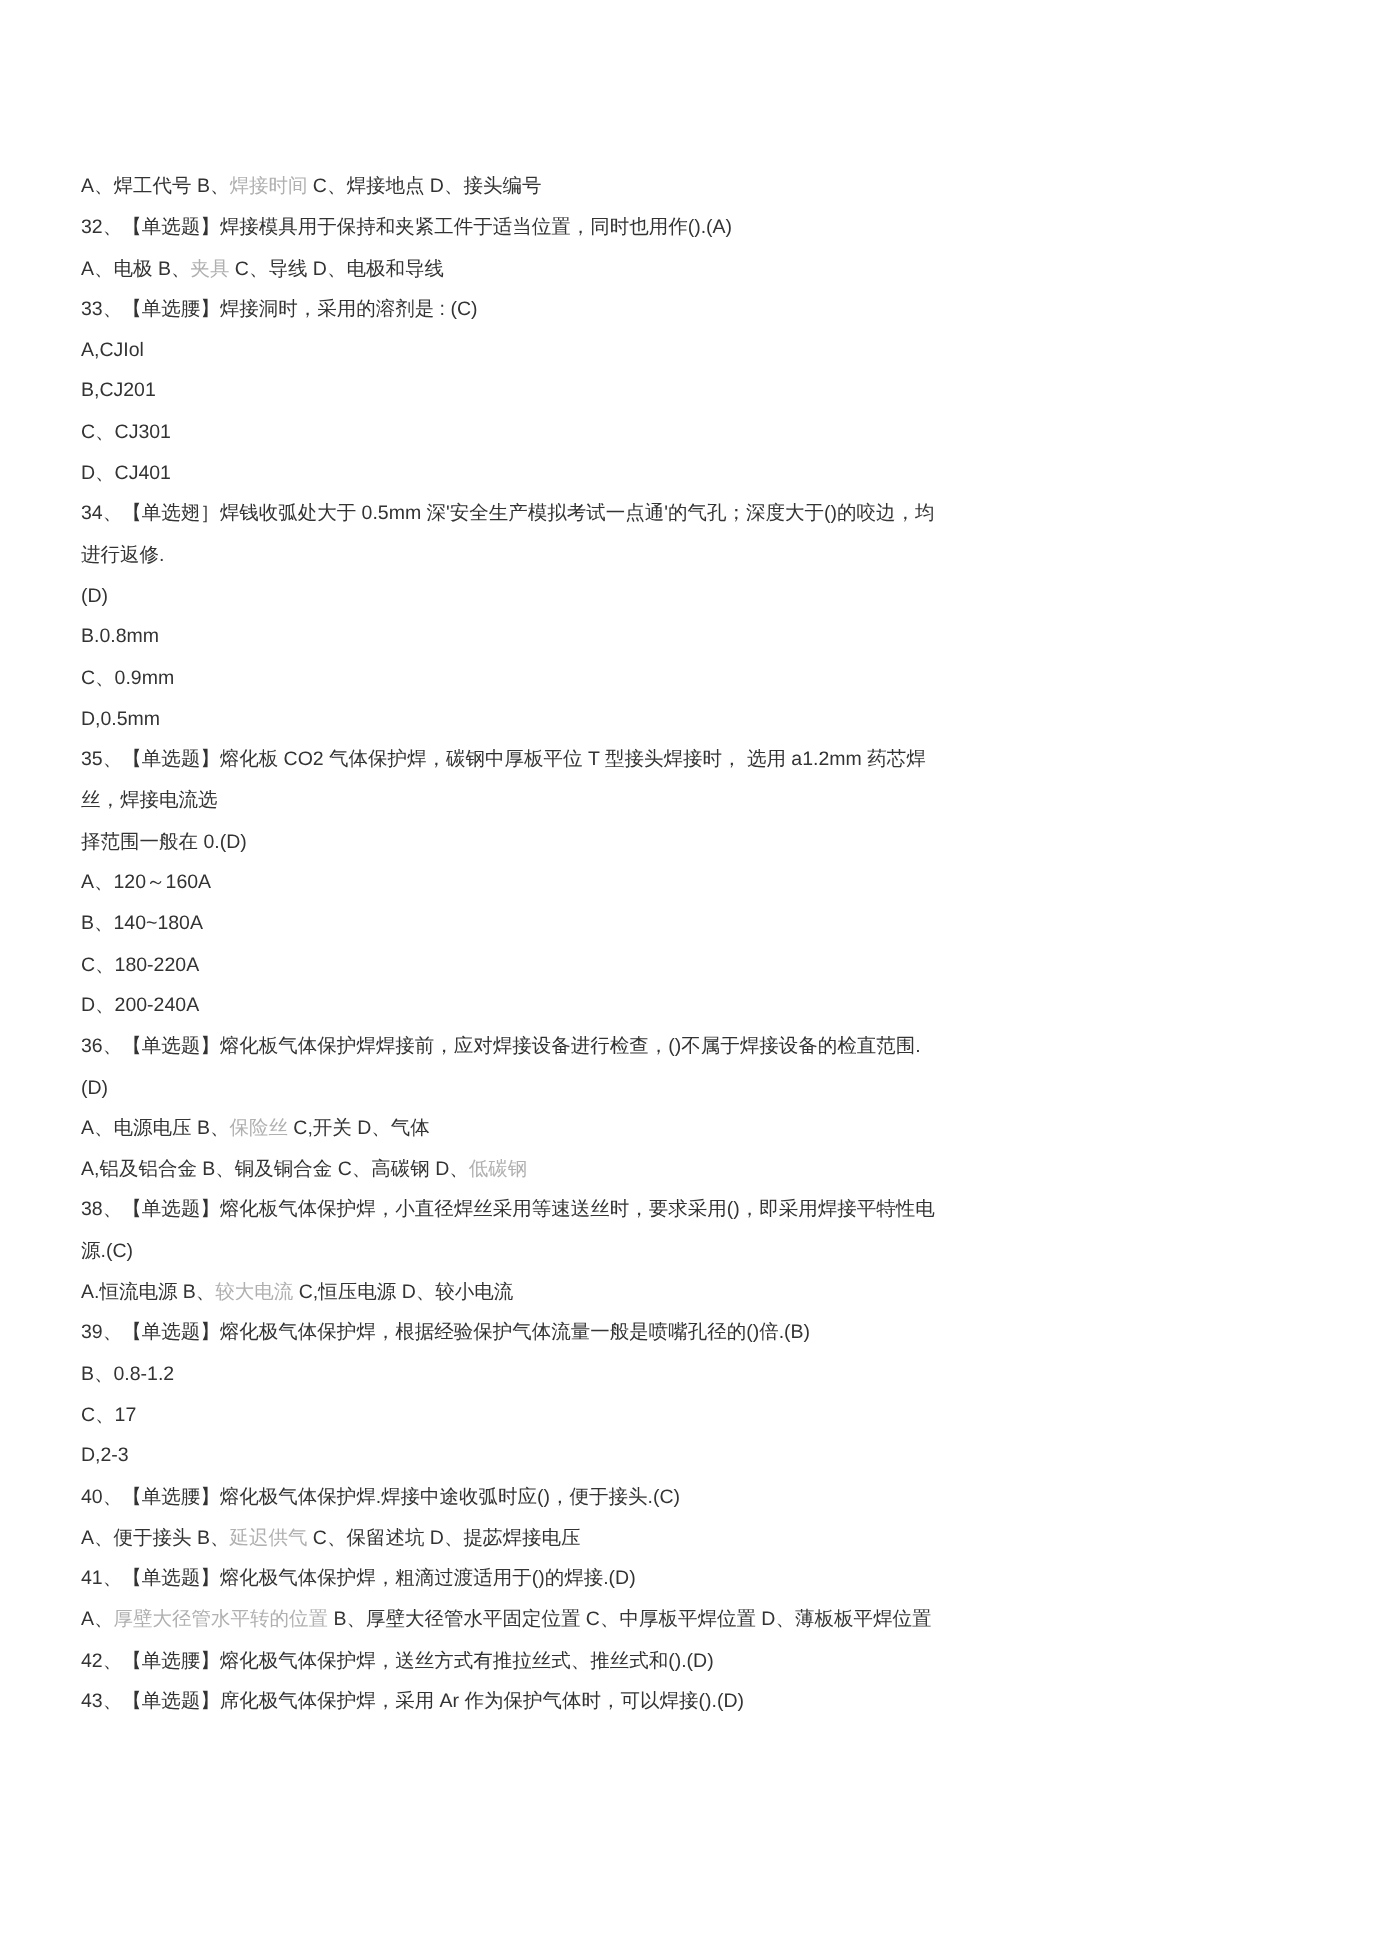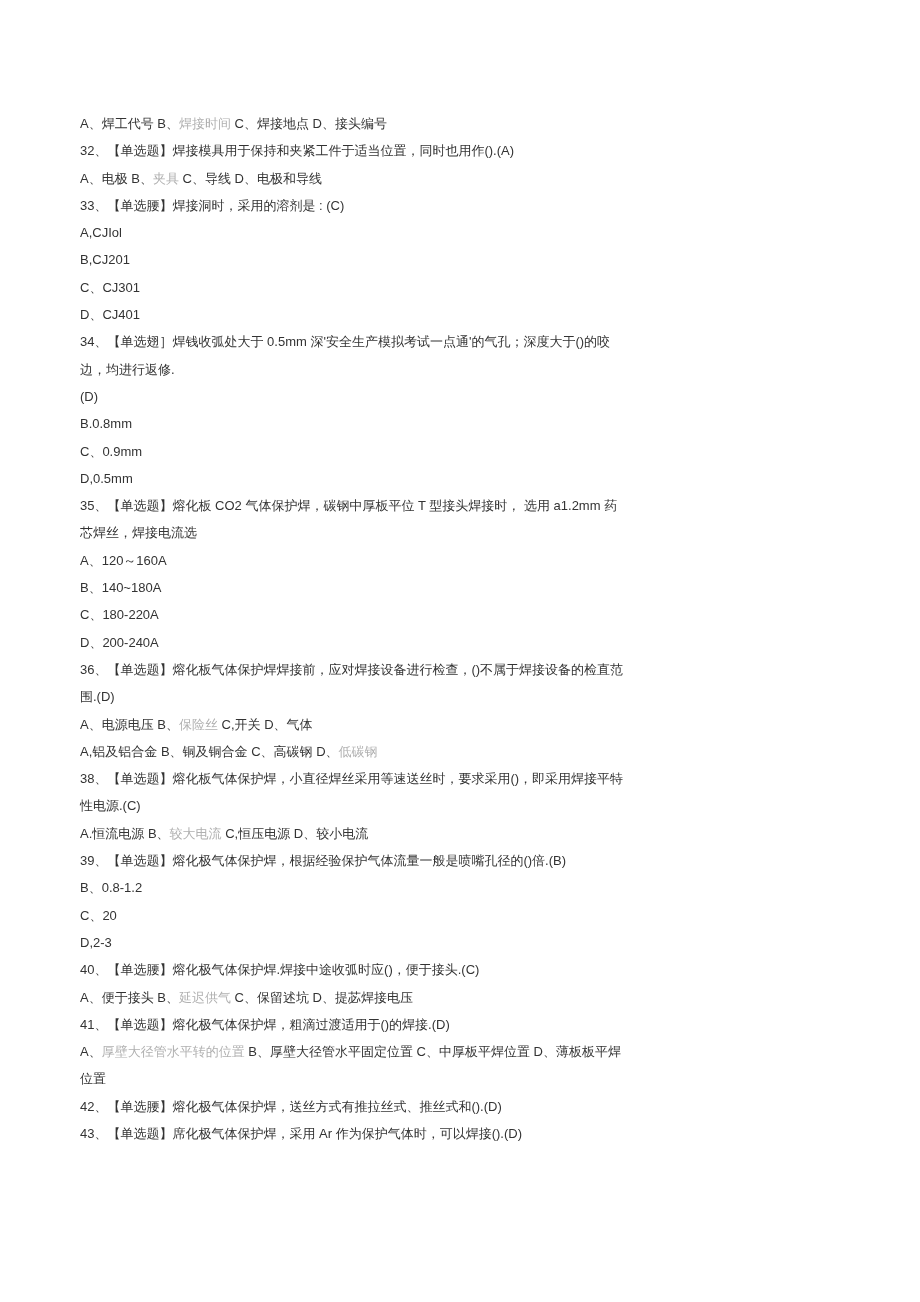--- a/index.html
+++ b/index.html
@@ -7,21 +7,21 @@
     padding: 0;
     background: #ffffff;
     font-family: "Microsoft YaHei", "PingFang SC", Arial, sans-serif;
     font-size: 13px;
     color: #333333;
     line-height: 2.1;
   }
   .page {
     width: 760px;
     min-height: 1302px;
-    padding: 110px 130px 70px 80px;
+    padding: 110px 130px 70px 54px;
     box-sizing: border-box;
   }
   .line {
     color: #333333;
   }
   .faded {
     color: #b0b0b0;
   }
 </style>
 </head>
@@ -35,32 +35,33 @@
     <div class="line"><span>A,CJIol</span></div>
     <div class="line"><span>B,CJ201</span></div>
     <div class="line"><span>C、CJ301</span></div>
     <div class="line"><span>D、CJ401</span></div>
     <div class="line"><span>34、【单选翅］焊钱收弧处大于 0.5mm 深'安全生产模拟考试一点通'的气孔；深度大于()的咬边，均进行返修.</span></div>
     <div class="line"><span>(D)</span></div>
     <div class="line"><span>B.0.8mm</span></div>
     <div class="line"><span>C、0.9mm</span></div>
     <div class="line"><span>D,0.5mm</span></div>
     <div class="line"><span>35、【单选题】熔化板 CO2 气体保护焊，碳钢中厚板平位 T 型接头焊接时， 选用 a1.2mm 药芯焊丝，焊接电流选</span></div>
+    <div class="line"><span>择范围一般在 0.(D)</span></div>
     <div class="line"><span>A、120～160A</span></div>
     <div class="line"><span>B、140~180A</span></div>
     <div class="line"><span>C、180-220A</span></div>
     <div class="line"><span>D、200-240A</span></div>
     <div class="line"><span>36、【单选题】熔化板气体保护焊焊接前，应对焊接设备进行检查，()不属于焊接设备的检直范围.(D)</span></div>
     <div class="line"><span>A、电源电压 B、</span><span class="faded">保险丝</span><span> C,开关 D、气体</span></div>
     <div class="line"><span>A,铝及铝合金 B、铜及铜合金 C、高碳钢 D、</span><span class="faded">低碳钢</span></div>
     <div class="line"><span>38、【单选题】熔化板气体保护焊，小直径焊丝采用等速送丝时，要求采用()，即采用焊接平特性电源.(C)</span></div>
     <div class="line"><span>A.恒流电源 B、</span><span class="faded">较大电流</span><span> C,恒压电源 D、较小电流</span></div>
     <div class="line"><span>39、【单选题】熔化极气体保护焊，根据经验保护气体流量一般是喷嘴孔径的()倍.(B)</span></div>
     <div class="line"><span>B、0.8-1.2</span></div>
-    <div class="line"><span>C、20</span></div>
+    <div class="line"><span>C、17</span></div>
     <div class="line"><span>D,2-3</span></div>
     <div class="line"><span>40、【单选腰】熔化极气体保护焊.焊接中途收弧时应()，便于接头.(C)</span></div>
     <div class="line"><span>A、便于接头 B、</span><span class="faded">延迟供气</span><span> C、保留述坑 D、提苾焊接电压</span></div>
     <div class="line"><span>41、【单选题】熔化极气体保护焊，粗滴过渡适用于()的焊接.(D)</span></div>
     <div class="line"><span>A、</span><span class="faded">厚壁大径管水平转的位置</span><span> B、厚壁大径管水平固定位置 C、中厚板平焊位置 D、薄板板平焊位置</span></div>
     <div class="line"><span>42、【单选腰】熔化极气体保护焊，送丝方式有推拉丝式、推丝式和().(D)</span></div>
     <div class="line"><span>43、【单选题】席化极气体保护焊，采用 Ar 作为保护气体时，可以焊接().(D)</span></div>
   </div>
 
 </body></html>

